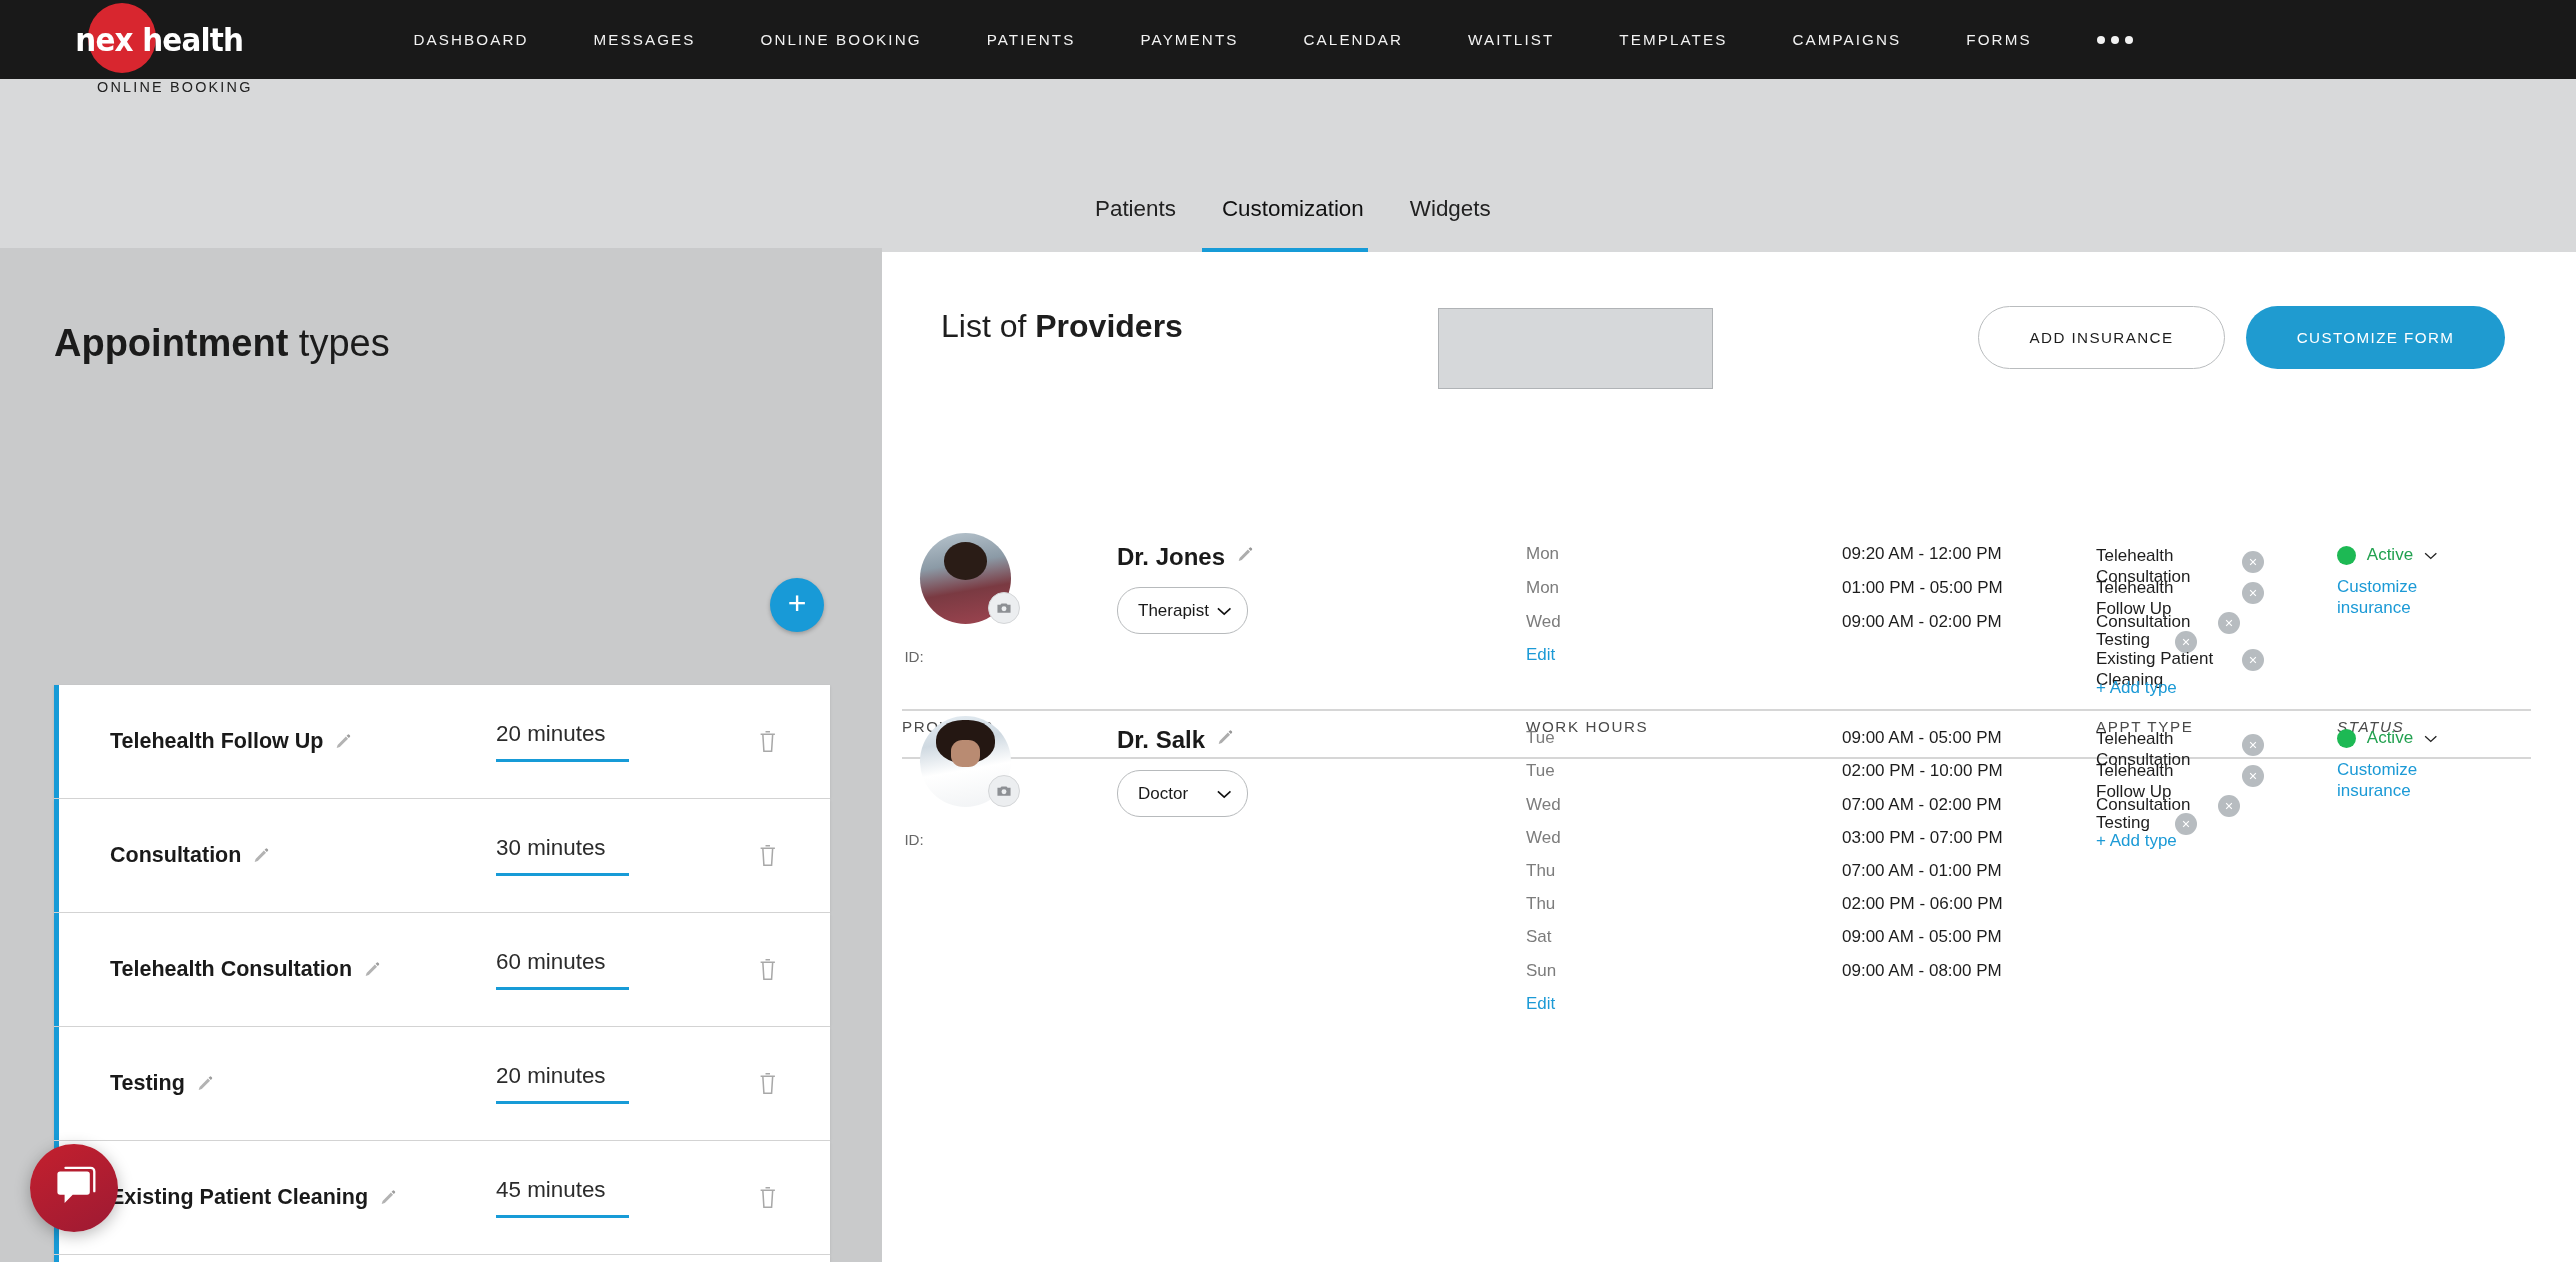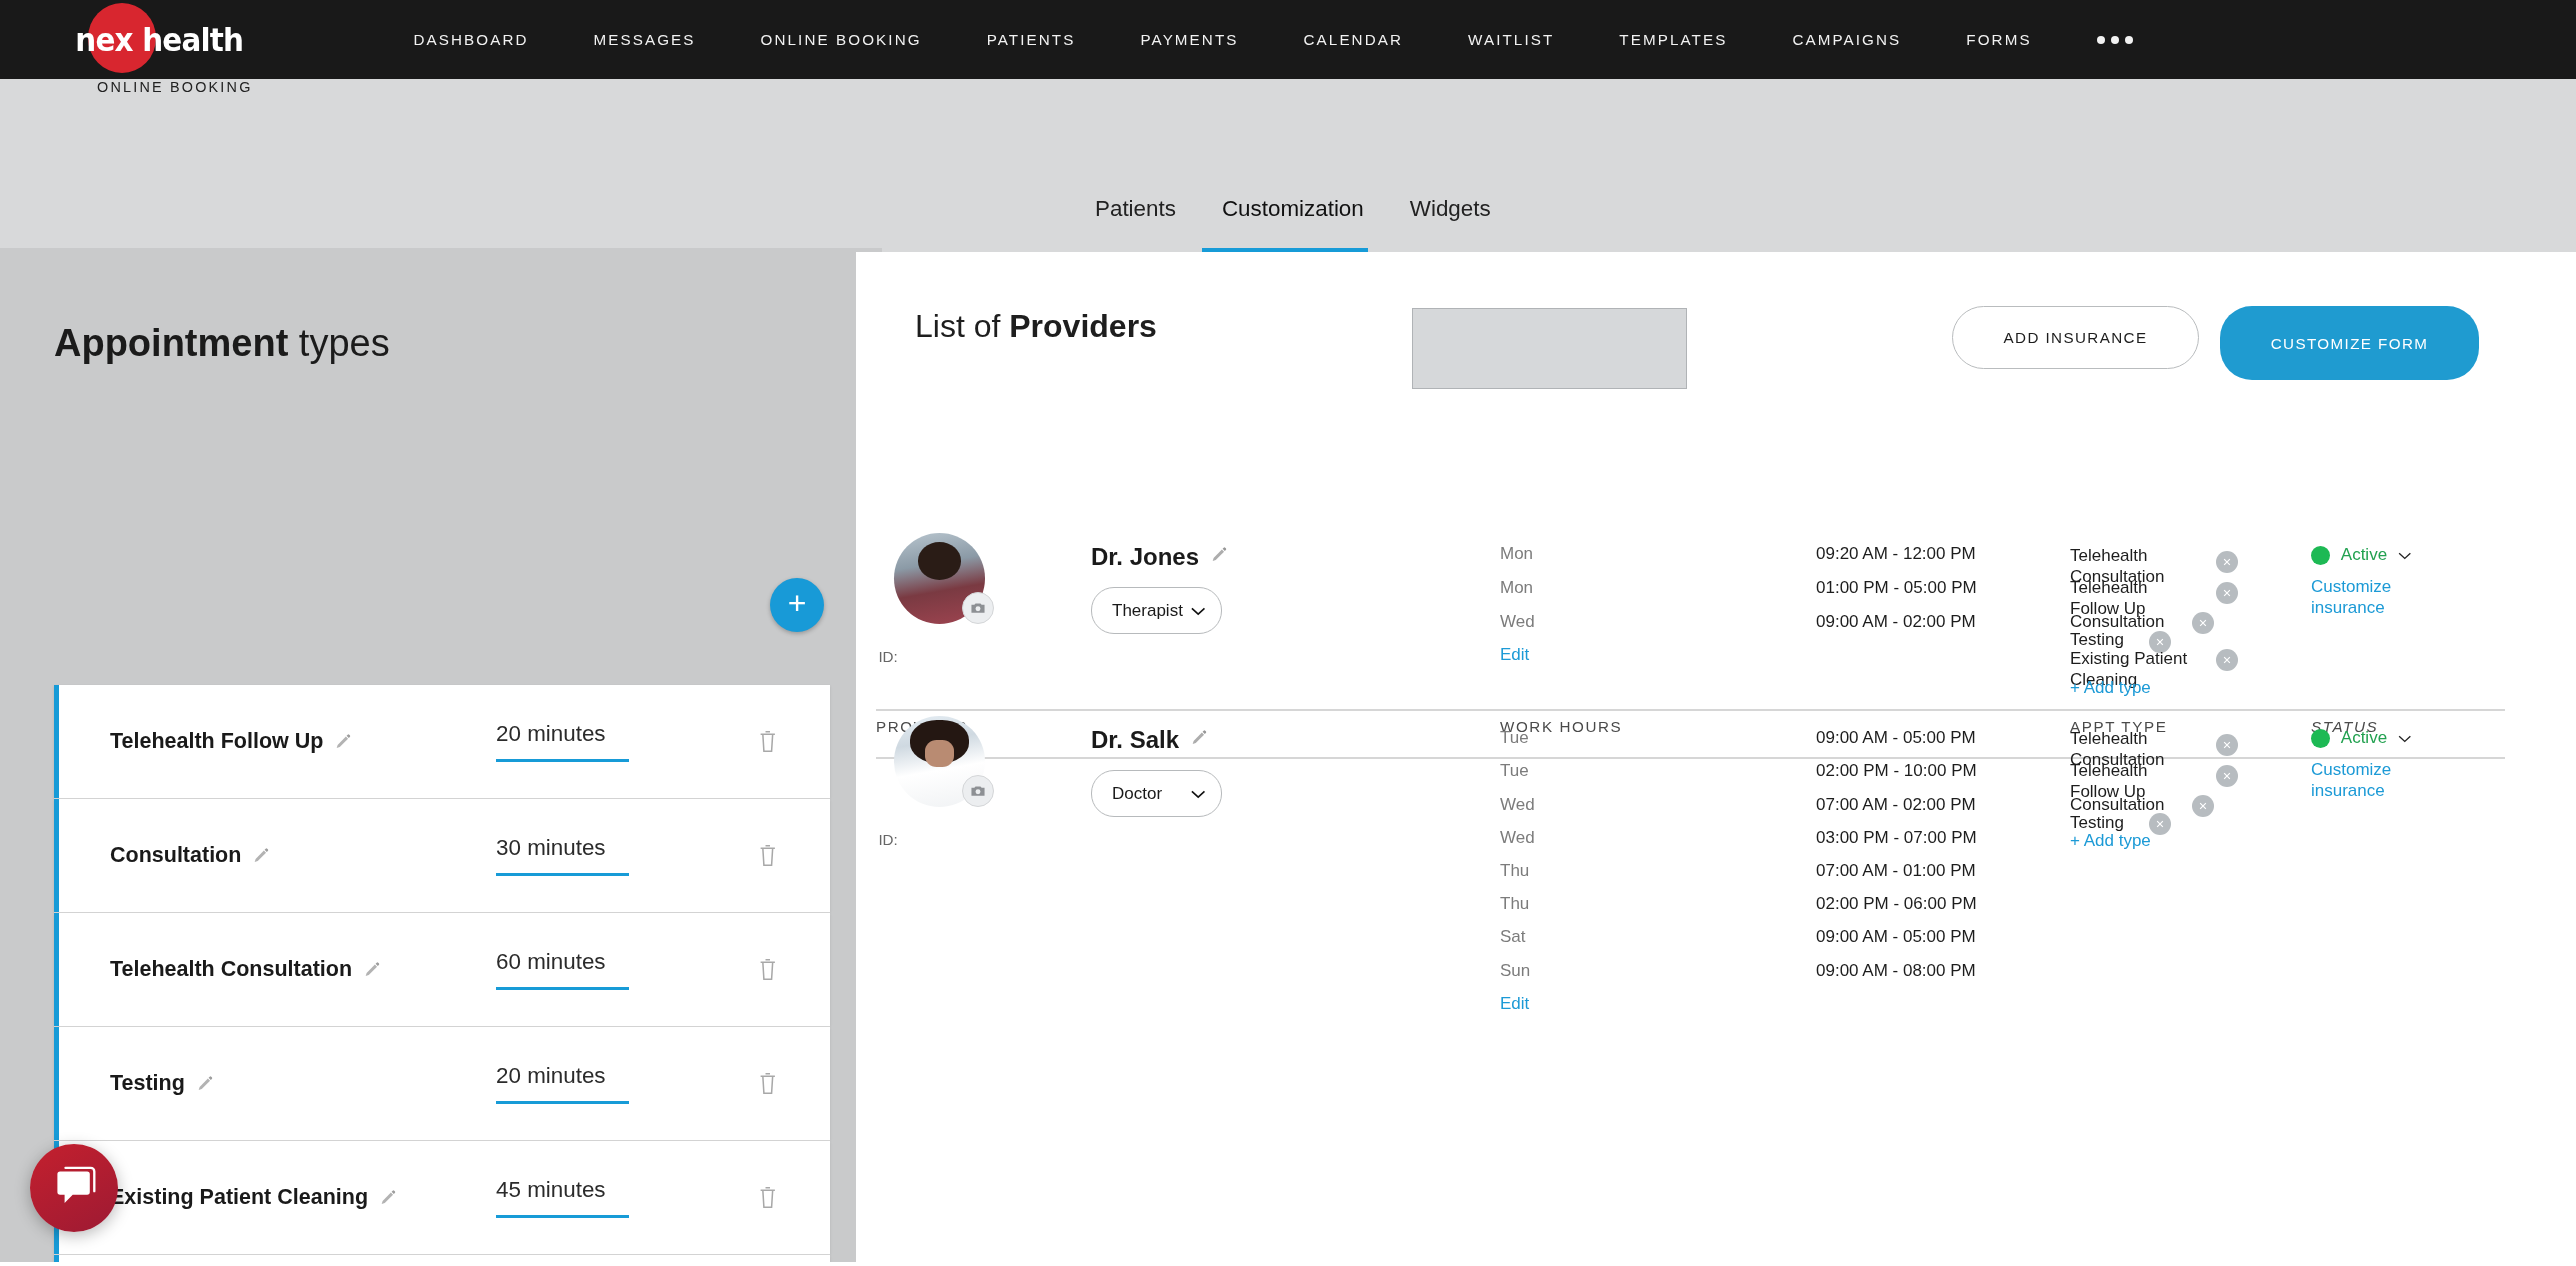--- a/index.html
+++ b/index.html
@@ -126,21 +126,21 @@
     position: absolute; left: 30px; top: 1144px;
     width: 88px; height: 88px; border-radius: 50%;
     background: linear-gradient(150deg, #c4202e 0%, #9d1a33 100%);
     box-shadow: 0 3.6px 16px rgba(0,0,0,.28);
     display: flex; align-items: center; justify-content: center;
     cursor: pointer; z-index: 40;
   }
 
   
   .rightpanel {
-    position: absolute; top: 252px; left: 856px;
+    position: absolute; top: 252px; left: 882px;
     width: 1694px; height: 1014px;
     background: #ffffff; overflow: hidden;
   }
   .list-title {
     position: absolute; left: 59px; top: 56px;
     font-size: 32px; color: #1e1e1e; font-weight: 400; white-space: nowrap;
   }
   .list-title b { font-weight: 700; }
   .grey-box {
     position: absolute; left: 556px; top: 56px;
@@ -150,21 +150,21 @@
   .btn-outline {
     position: absolute; left: 1096px; top: 54px;
     width: 247px; height: 63px; border-radius: 32px;
     border: 0.9px solid #b9bcbe; background: #fff;
     font-size: 15.2px; letter-spacing: 1.4px; color: #1d1d1d;
     display: flex; align-items: center; justify-content: center;
     cursor: pointer; font-weight: 500;
   }
   .btn-primary {
     position: absolute; left: 1364px; top: 54px;
-    width: 259px; height: 74px; border-radius: 32px;
+    width: 259px; height: 63px; border-radius: 32px;
     background: #1f9bd0; color: #ffffff;
     font-size: 15.2px; letter-spacing: 1.4px;
     display: flex; align-items: center; justify-content: center;
     cursor: pointer; font-weight: 500;
   }
   .col-headers {
     position: absolute; left: 0; top: 466px; width: 1694px;
   }
   .col-h { position: absolute; font-size: 15.2px; letter-spacing: 1.6px; color: #4a4a4a; }
   .hr-line {

